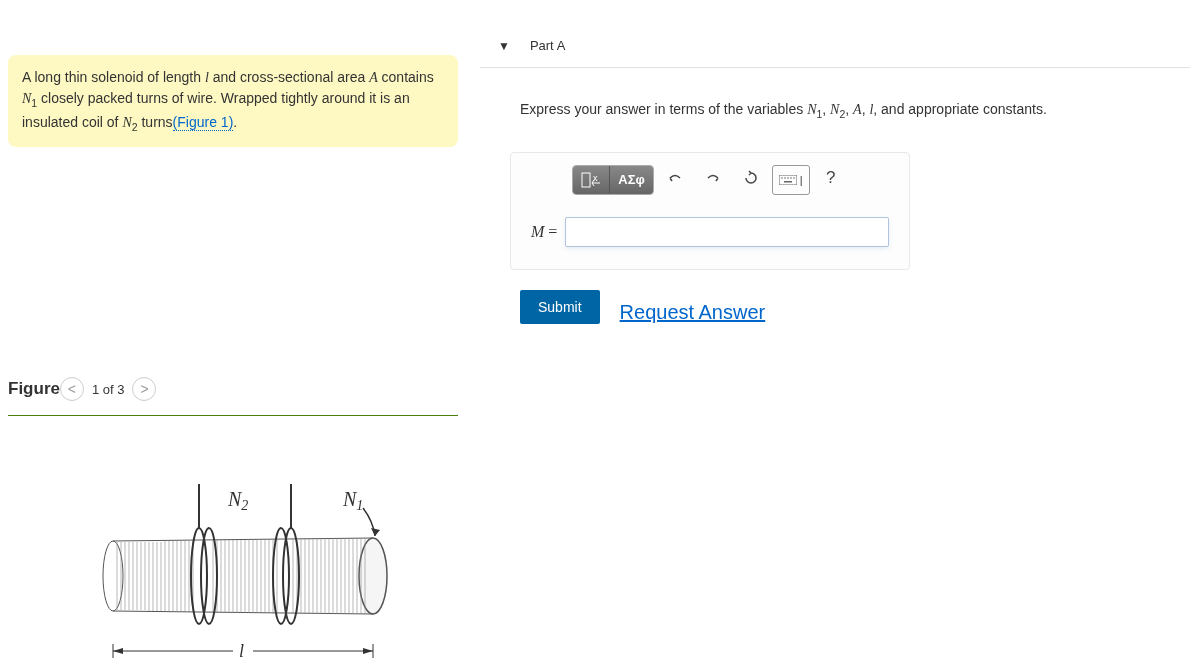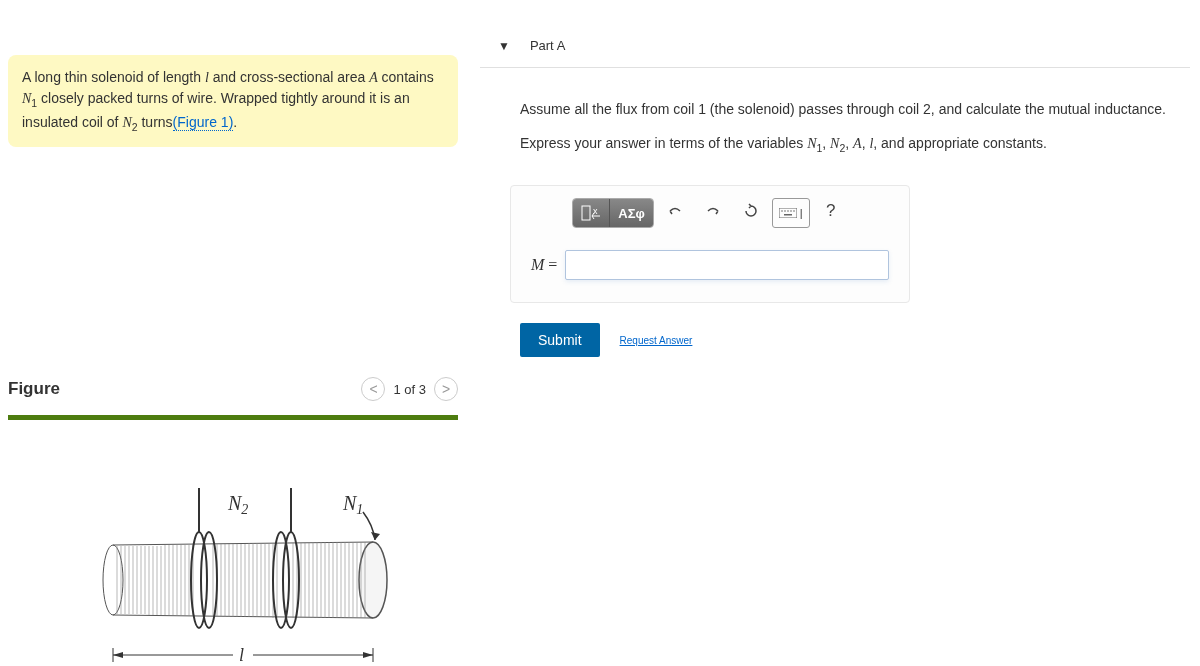--- a/index.html
+++ b/index.html
@@ -4,21 +4,21 @@
   <style>
     * { margin: 0; padding: 0; box-sizing: border-box; }
     body { font-family: Arial, sans-serif; font-size: 14px; color: #333; background: #fff; width: 1200px; height: 666px; position: relative; }
     
     .left-panel { position: absolute; left: 8px; top: 55px; width: 450px; }
     
     .problem-box { background: #fef9c3; padding: 12px 14px; border-radius: 8px; line-height: 1.5; }
     .problem-box a { color: #0066cc; text-decoration: none; border-bottom: 1px dotted #0066cc; }
     
     .figure-section { margin-top: 230px; }
-    .figure-header { display: flex; justify-content: space-between; align-items: center; padding-bottom: 14px; border-bottom: 5px solid #4d7c0f; }
+    .figure-header { display: flex; align-items: center; padding-bottom: 14px; border-bottom: 1px solid #4d7c0f; }
     .figure-title { font-size: 17px; font-weight: bold; color: #333; }
     .figure-nav { display: flex; align-items: center; gap: 8px; font-size: 13px; }
     .nav-btn { width: 24px; height: 24px; border-radius: 50%; border: 1px solid #ccc; background: #fff; display: flex; align-items: center; justify-content: center; color: #999; cursor: default; font-size: 14px; }
     
     .figure-image { margin-top: 40px; display: flex; justify-content: center; }
     
     .right-panel { position: absolute; left: 480px; top: 30px; width: 710px; }
     
     .part-header { display: flex; align-items: center; gap: 20px; padding: 8px 0 14px 18px; border-bottom: 1px solid #e0e0e0; }
     .dropdown-caret { font-size: 12px; color: #333; }
@@ -33,23 +33,23 @@
     .tool-group { display: flex; border: 1px solid #aaa; border-radius: 4px; overflow: hidden; }
     .tool-btn { background: linear-gradient(to bottom, #888, #666); color: #fff; padding: 6px 8px; font-size: 13px; display: flex; align-items: center; cursor: pointer; border-right: 1px solid #555; }
     .tool-btn:last-child { border-right: none; font-weight: bold; }
     .tool-btn-icon { width: 28px; height: 26px; background: transparent; border: none; display: flex; align-items: center; justify-content: center; color: #444; cursor: pointer; font-size: 15px; margin: 0 3px; }
     .keyboard-btn { border: 1px solid #999; border-radius: 3px; padding: 2px 6px; font-size: 11px; display: flex; align-items: center; gap: 3px; }
     
     .input-row { display: flex; align-items: center; gap: 8px; padding: 4px 12px 14px; }
     .eq-label { font-style: italic; font-family: 'Times New Roman', serif; font-size: 16px; }
     .answer-input { flex: 1; height: 30px; border: 1px solid #b0c4de; border-radius: 2px; padding: 0 8px; background: #fff; box-shadow: 0 2px 4px rgba(100,150,200,0.15); }
     
-    .button-row { margin-top: 20px; display: flex; gap: 20px; align-items: center; }
+    .button-row { margin-top: 20px; display: flex; gap: 20px; align-items: flex-end; }
     .submit-btn { background: #0065a4; color: #fff; border: none; padding: 9px 18px; font-size: 14px; border-radius: 2px; cursor: pointer; }
-    .link { color: #0066cc; text-decoration: underline; cursor: pointer; font-size: 10px; }
+    .link { color: #0066cc; text-decoration: underline; cursor: pointer; font-size: 20px; }
     
     .feedback-link { margin-top: 50px; }
     
     .italic-var { font-style: italic; font-family: 'Times New Roman', serif; }
     sub { font-size: 0.75em; }
   </style>
 </head>
 <body>
 
 <div class="left-panel">
@@ -164,21 +164,20 @@
   </div>
 </div>
 
 <div class="right-panel">
   <div class="part-header">
     <span class="dropdown-caret">▼</span>
     <span class="part-title">Part A</span>
   </div>
 
   <div class="part-content">
-    <div class="instruction">Assume all the flux from coil 1 (the solenoid) passes through coil 2, and calculate the mutual inductance.</div>
     <div class="instruction-bold">
       <span>Express your answer in terms of the variables </span><span class="italic-var">N</span><sub>1</sub><span>, </span><span class="italic-var">N</span><sub>2</sub><span>, </span><span class="italic-var">A</span><span>, </span><span class="italic-var">l</span><span>, and appropriate constants.</span>
     </div>
 
     <div class="answer-container">
       <div class="toolbar">
         <div class="tool-group">
           <div class="tool-btn">
             <svg width="20" height="16">
                 <rect x="1" y="1" width="8" height="14" fill="none" stroke="#fff" stroke-width="1"></rect>

